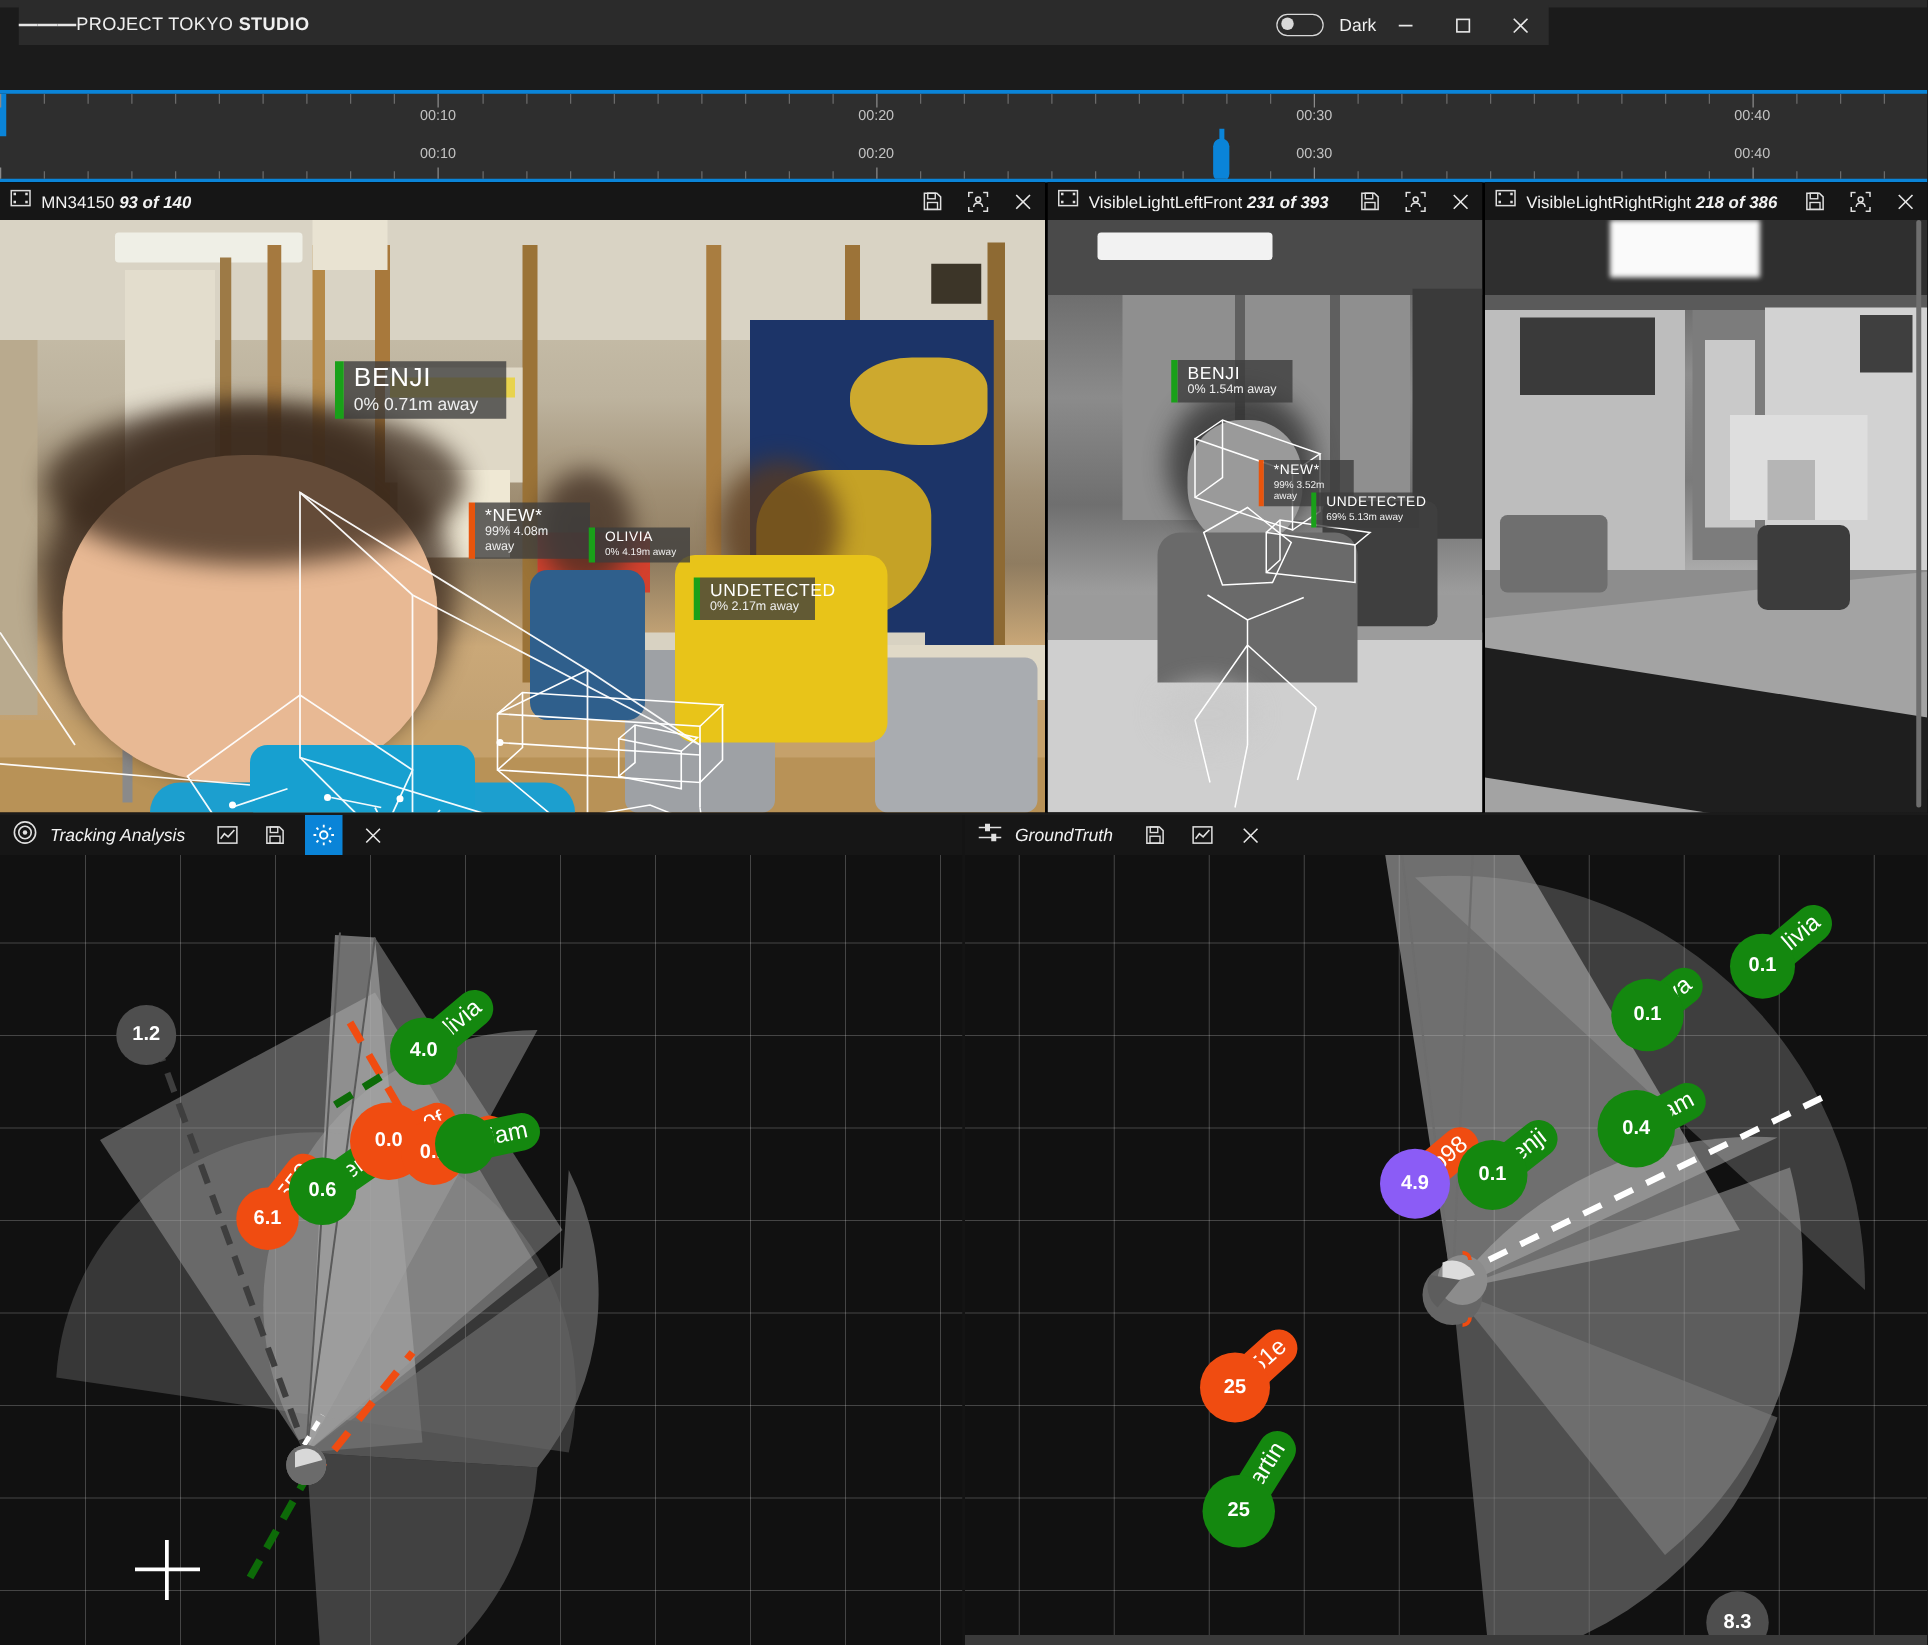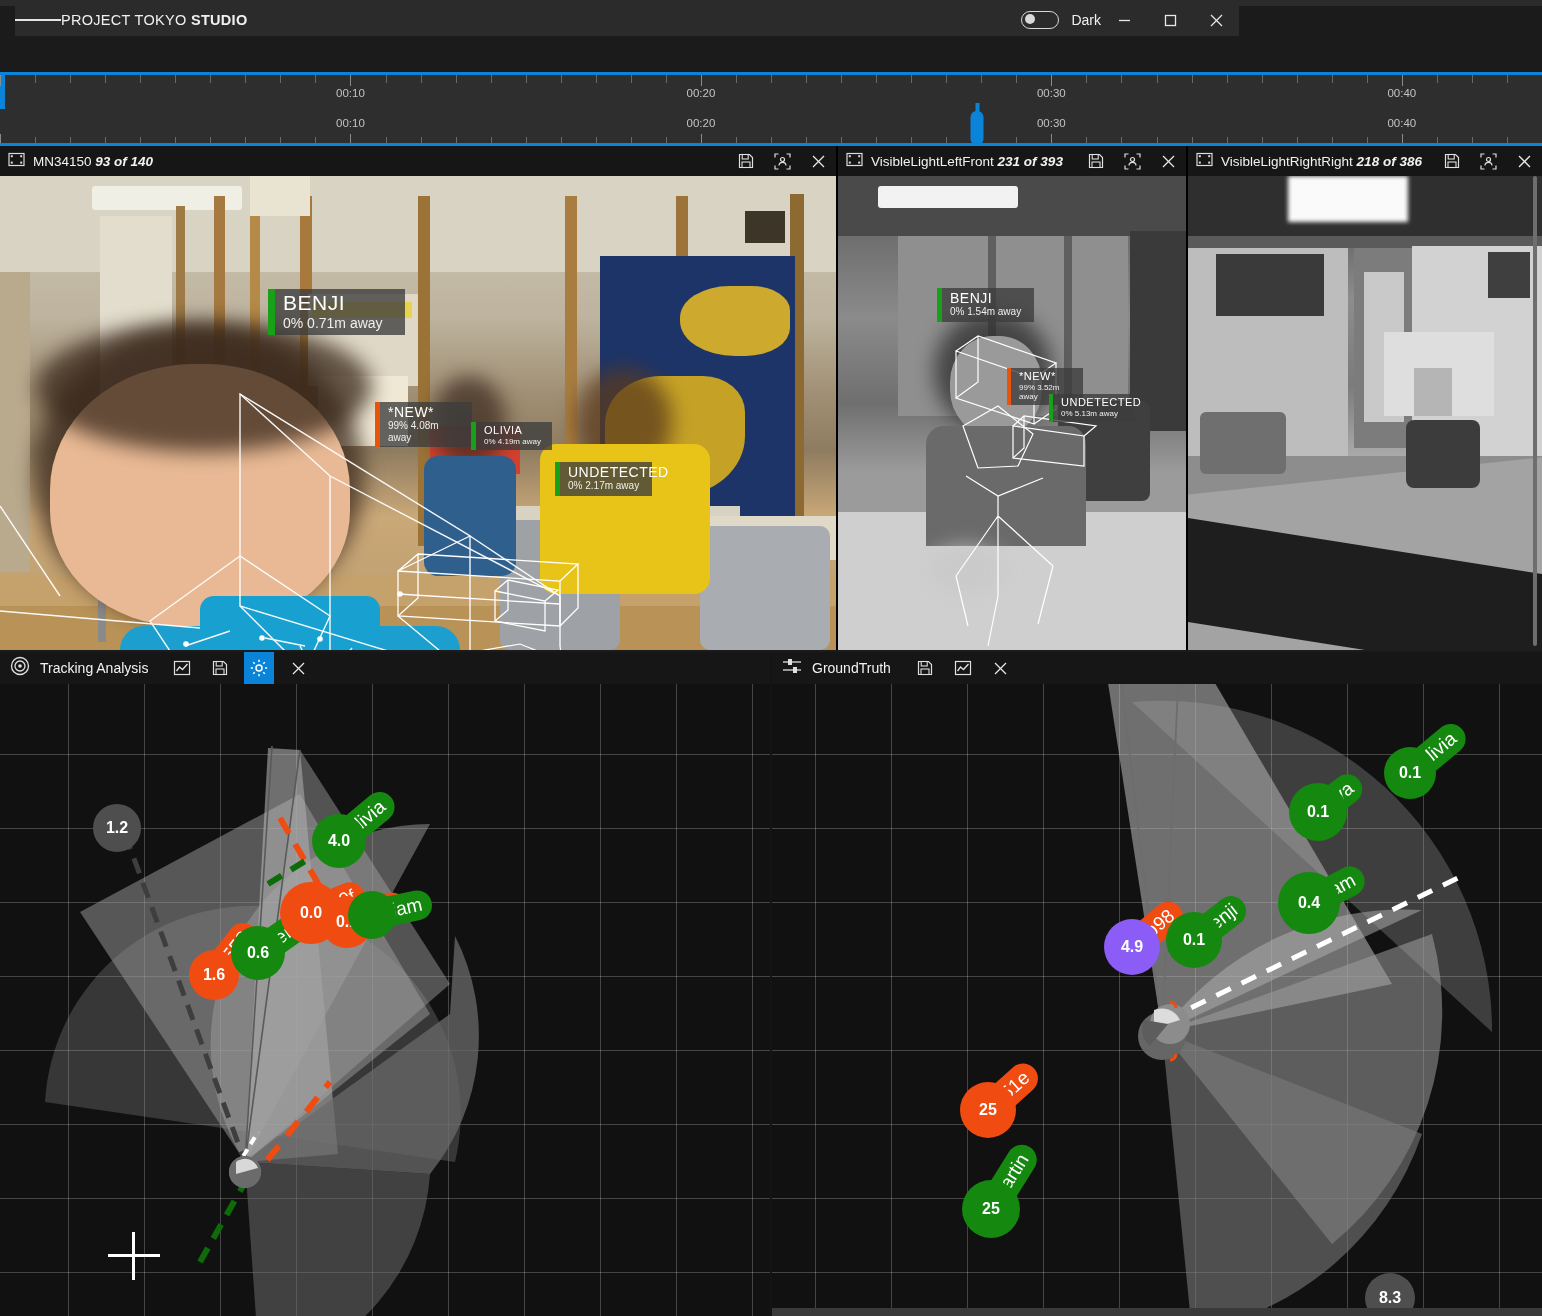--- a/index.html
+++ b/index.html
@@ -93,21 +93,21 @@
   .chip .t2{ font-size:14px; color:#efefef;}
   .chip.sm .t1{ font-size:11px;} .chip.sm .t2{ font-size:8px;}
   .chip.md .t1{ font-size:14px;} .chip.md .t2{ font-size:10px;}
   .chipbar{ position:absolute; left:-7px; top:0; width:7px; height:100%;}
 
   
   .bottom{ position:absolute; left:0; top:652px; width:1542px; height:664px; background:#141414;}
   .panel{ position:absolute; top:0; height:664px; background:#141414; overflow:hidden;}
   .p-left{ left:0; width:770px;}
   .p-right{ left:772px; width:770px;}
-  .phead{ height:32px; background:#161616; display:flex; align-items:center; padding:0 4px 0 10px; gap:10px;}
+  .phead{ height:32px; background:#161616; display:flex; align-items:center; padding:0 4px 0 10px; gap:10px;font-style:italic;}
   .phead .nm{ font-size:14px; color:#f2f2f2;}
   .pbody{ position:relative; height:632px; background:#111;}
   .gridbg{ position:absolute; inset:0;
     background-image:
       linear-gradient(to right, rgba(255,255,255,.22) 1px, transparent 1px),
       linear-gradient(to bottom, rgba(255,255,255,.22) 1px, transparent 1px);
   }
   .gridbg.left{ background-size:76px 74px; background-position:-8px -4px;}
   .gridbg.right{ background-size:76px 74px; background-position:-33px -4px;}
 
@@ -495,21 +495,21 @@
           <div class="t2">0% 1.54m away</div>
         </div>
         <div class="chip sm" style="left:173px;top:192px;width:72px;">
           <div class="chipbar" style="background:#e8540c;width:4px;left:-4px"></div>
           <div class="t1">*NEW*</div>
           <div class="t2">99% 3.52m away</div>
         </div>
         <div class="chip sm" style="left:215px;top:218px;width:82px;">
           <div class="chipbar" style="background:#19a019;width:4px;left:-4px"></div>
           <div class="t1">UNDETECTED</div>
-          <div class="t2">0% 5.13m away</div>
+          <div class="t2">69% 5.13m away</div>
         </div>
       </div>
     </div>
 
     <div class="vpanel vp3">
       <div class="vhead">
         <span>
           <svg width="17" height="15" viewBox="0 0 17 15">
               <rect x="1" y="1.5" width="15" height="12" fill="none" stroke="#ddd" stroke-width="1.2"></rect>
               <rect x="2.8" y="3.2" width="2" height="2" fill="#ddd"></rect>
@@ -647,21 +647,21 @@
           <circle cx="245" cy="488" r="16" fill="#7e7e7e"></circle>
           <circle cx="245" cy="488" r="16" fill="#6b6b6b"></circle>
           <path d="M236 478 a14 14 0 0 1 22 6 l-22 6 Z" fill="#d8d8d8"></path>
         </svg>
         <div id="pins-left">
             <div class="pin" style="left: 117px; top: 144px;">
               <div class="dot" style="height: 48px; width: 48px; left: -24px; top: -24px; background: rgb(78, 78, 78);">1.2</div>
             </div>
             <div class="pin" style="left: 214px; top: 291px;">
               <div class="tail" style="background: rgb(240, 76, 17); transform-origin: 0px 50%; transform: rotate(-52deg); left: 0px; top: -15px;">2558</div>
-              <div class="dot" style="height: 50px; width: 50px; left: -25px; top: -25px; background: rgb(240, 76, 17);">1.6</div>
+              <div class="dot" style="height: 50px; width: 50px; left: -25px; top: -25px; background: rgb(240, 76, 17);">6.1</div>
             </div>
             <div class="pin" style="left: 258px; top: 269px;">
               <div class="tail" style="background: rgb(20, 136, 15); transform-origin: 0px 50%; transform: rotate(-35deg); left: 0px; top: -15px;">Benji</div>
               <div class="dot" style="height: 54px; width: 54px; left: -27px; top: -27px; background: rgb(20, 136, 15);">0.6</div>
             </div>
             <div class="pin" style="left: 311px; top: 229px;">
               <div class="tail" style="background: rgb(240, 76, 17); transform-origin: 0px 50%; transform: rotate(-22deg); left: 0px; top: -15px;">5b0f</div>
               <div class="dot" style="height: 62px; width: 62px; left: -31px; top: -31px; background: rgb(240, 76, 17);">0.0</div>
             </div>
             <div class="pin" style="left: 347px; top: 238px;">

